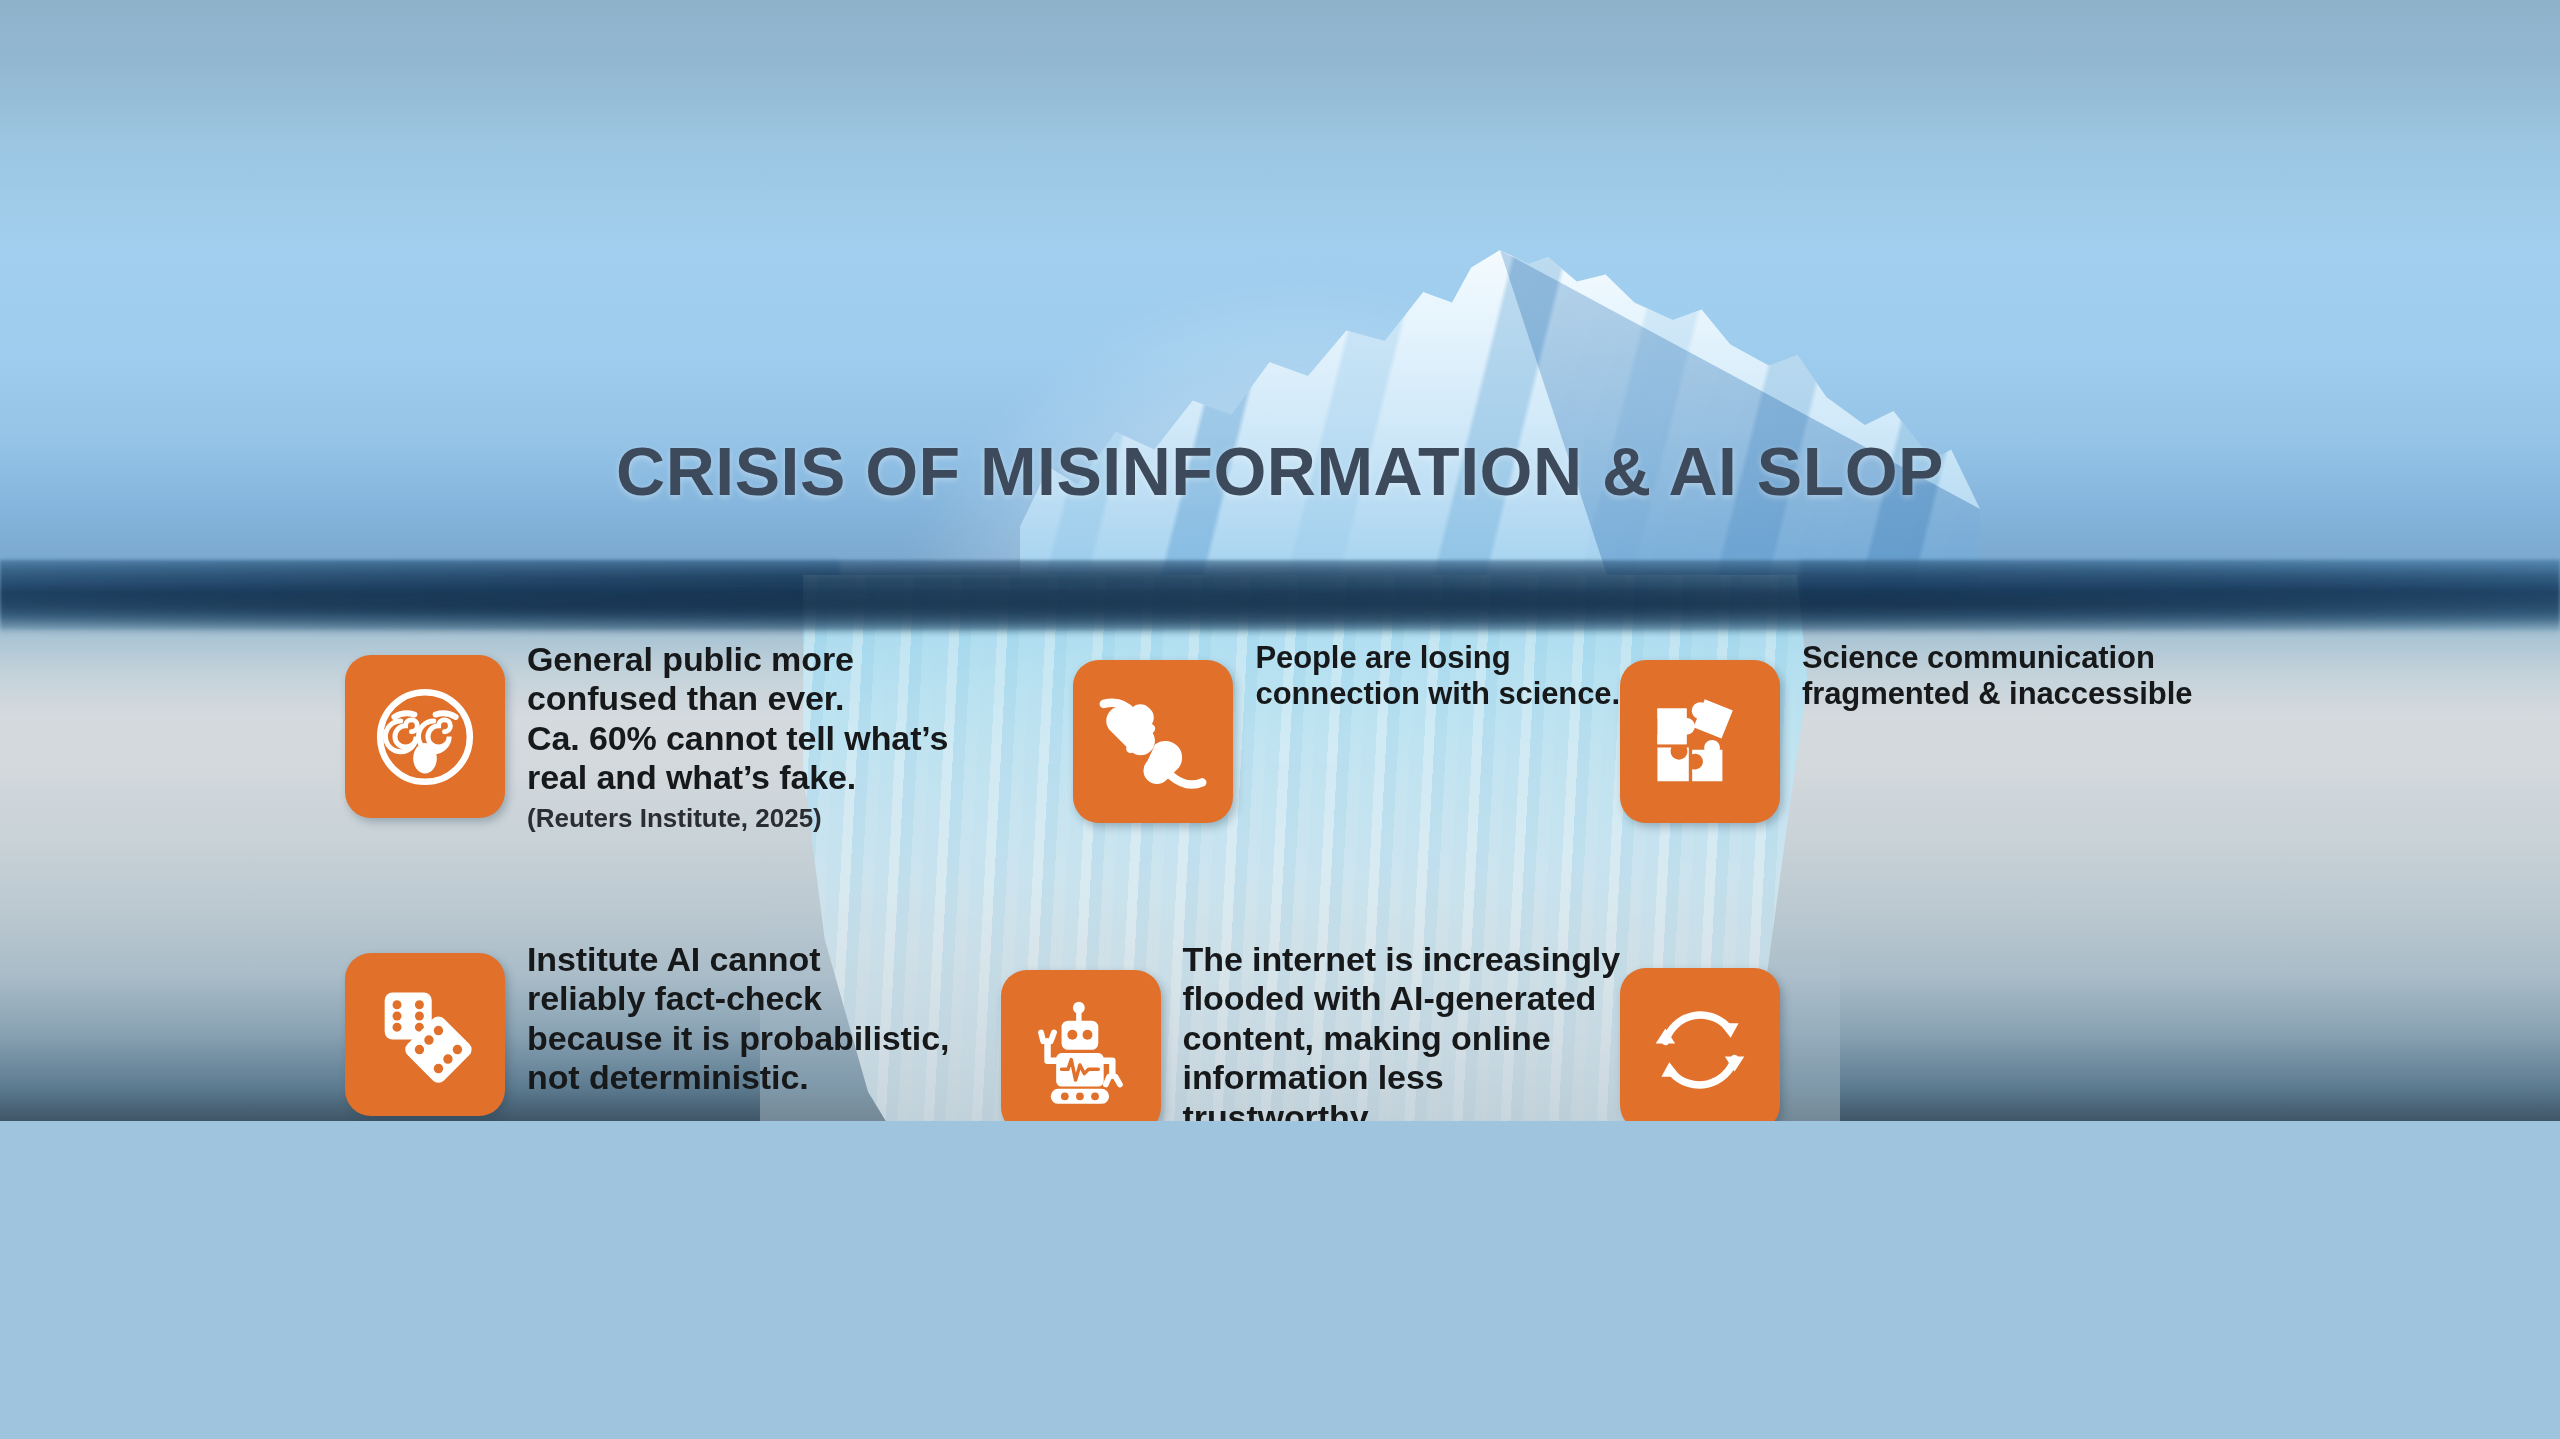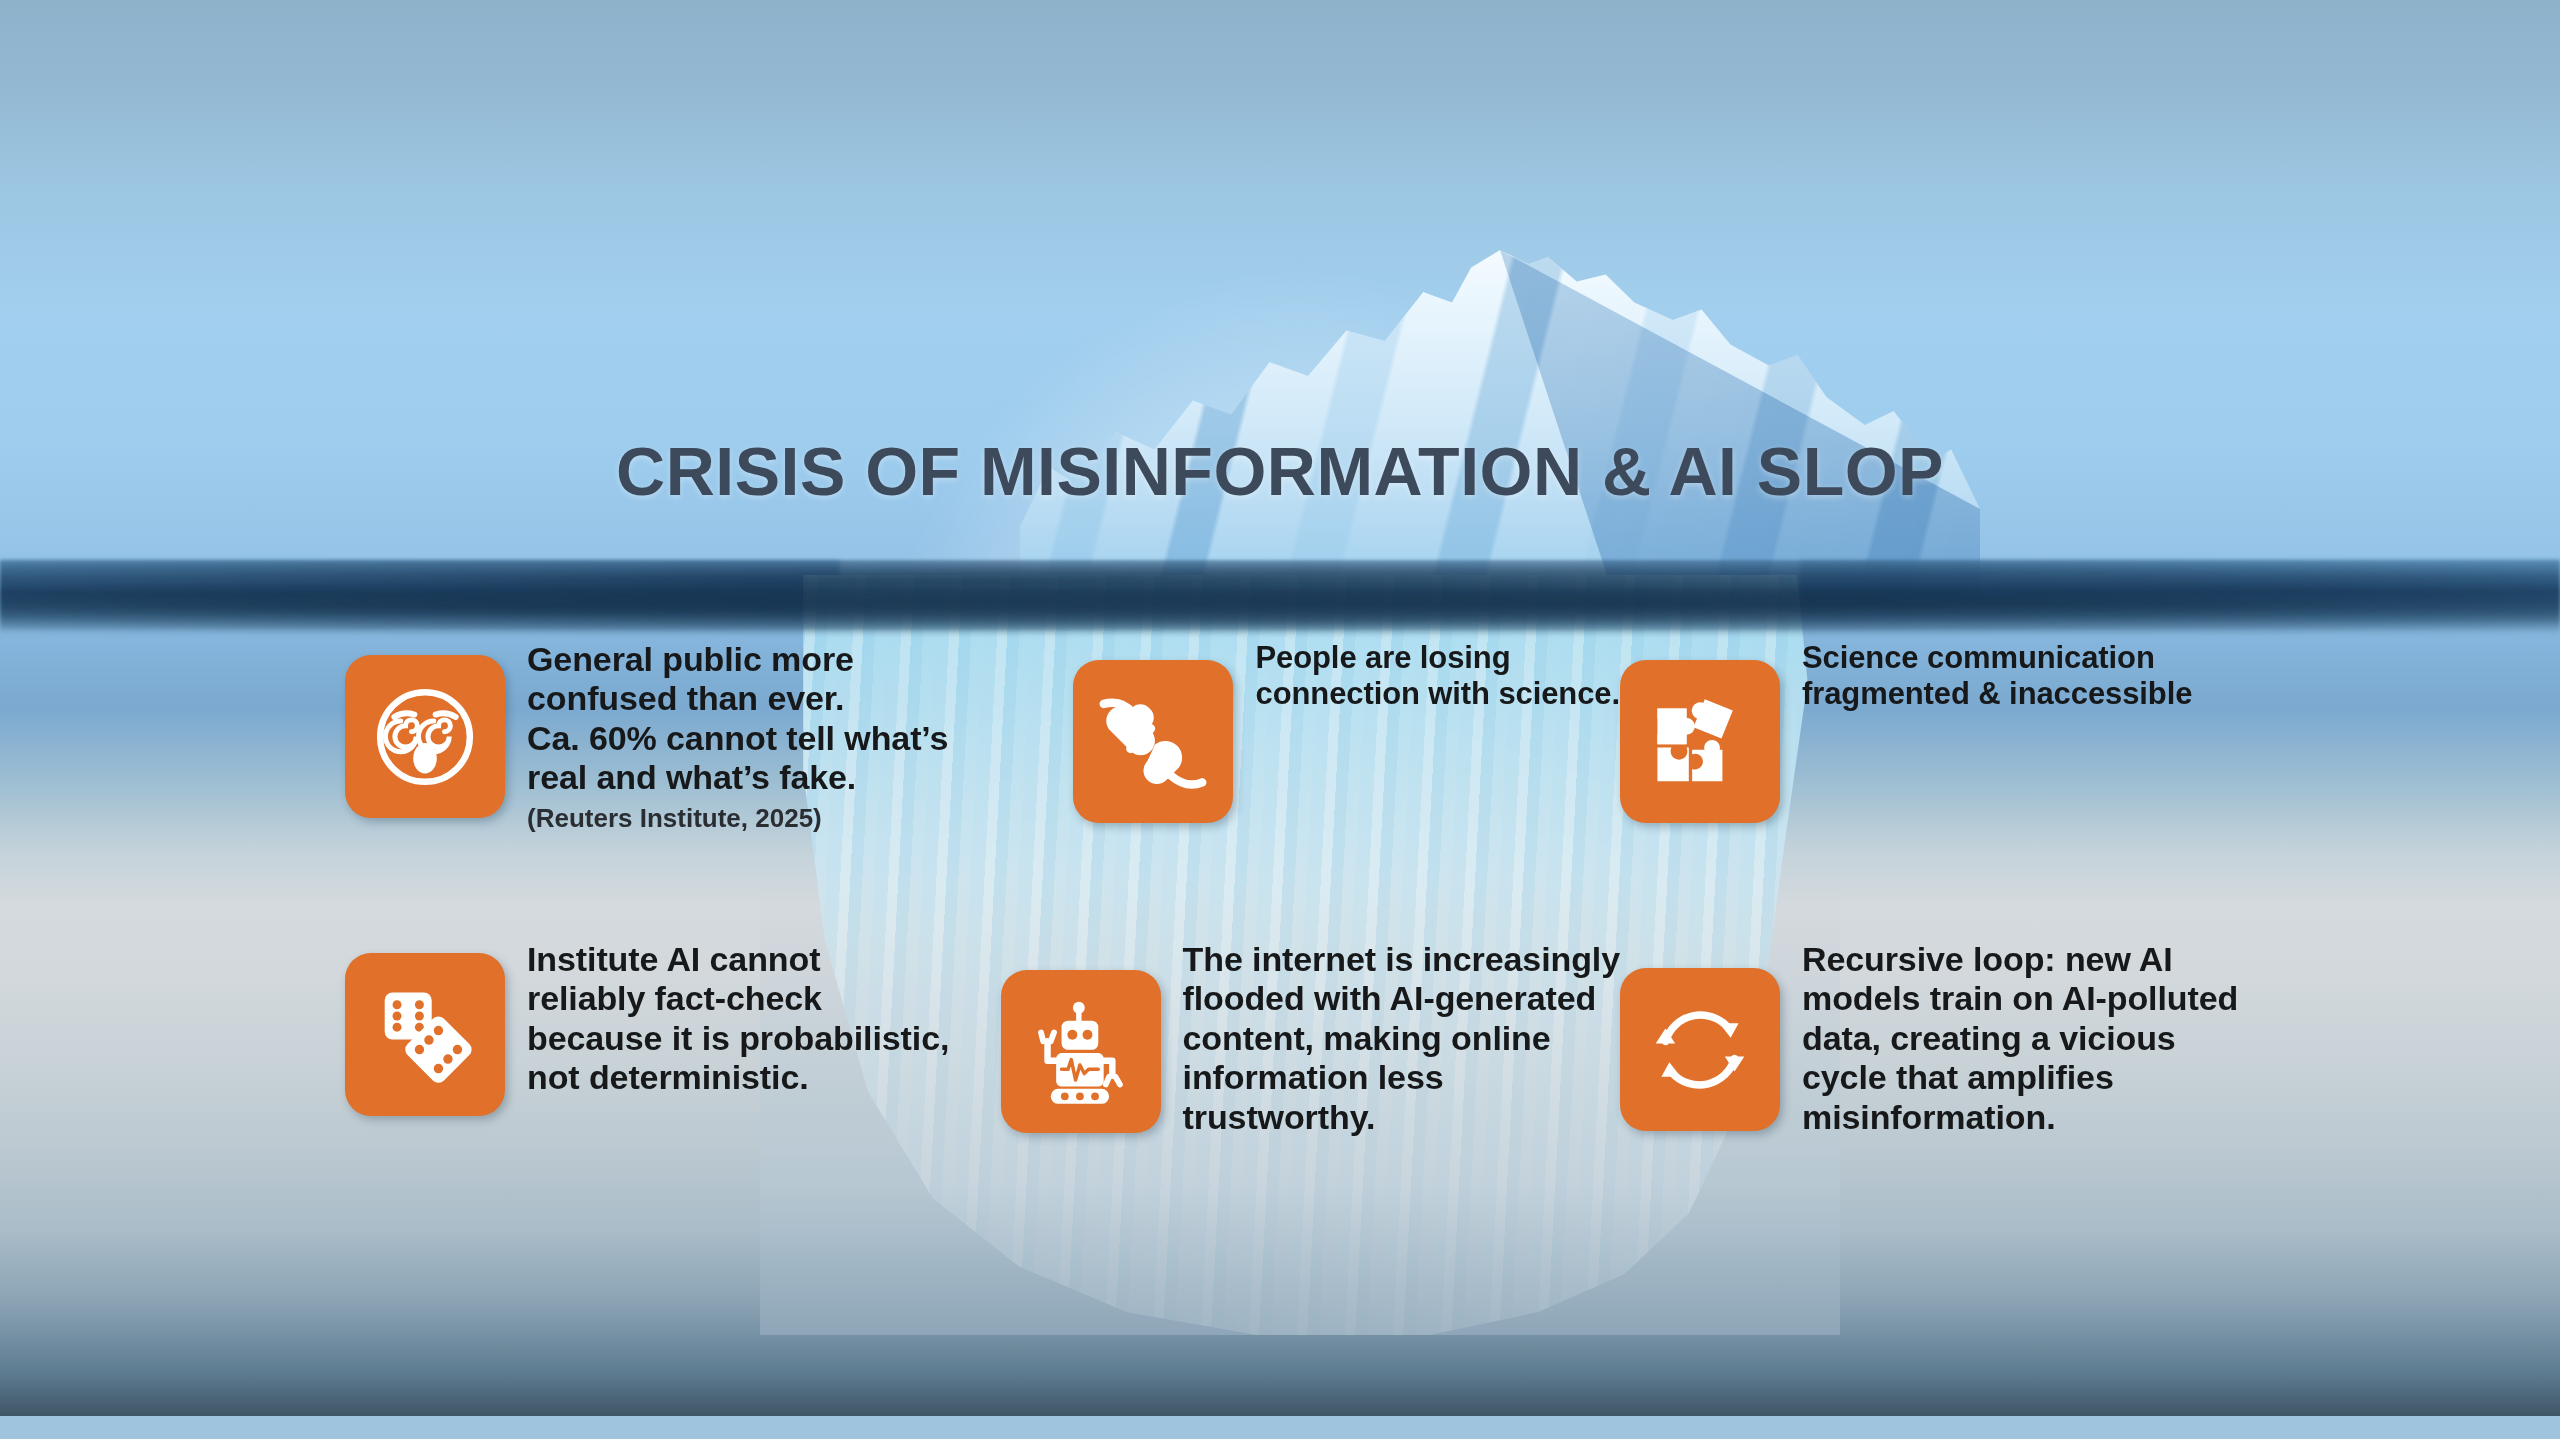--- a/index.html
+++ b/index.html
@@ -6,21 +6,21 @@
   * { margin:0; padding:0; box-sizing:border-box; }
   html,body { width:2560px; height:1439px; overflow:hidden; }
   body {
     font-family:"Liberation Sans", sans-serif;
     background:#9fc4dd;
   }
 
   
   #slide {
     position:relative;
-    width:2560px; height:1416px;
+    width:2560px; height:1121px;
     overflow:hidden;
     padding-left:48px;
   }
 
   
   .bg-sky {
     position:absolute; inset:0;
     background:linear-gradient(to bottom,
       #8fb2cb 0%,
       #93b8d2 6%,
@@ -360,23 +360,16 @@
           <path d="M18 42 A34 34 0 0 1 76 29" fill="none" stroke="#fff" stroke-width="7" stroke-linecap="round"></path>
           <polygon points="79,19 85,33 68,33" fill="#fff" transform="rotate(52 76 29)"></polygon>
 
           <path d="M82 58 A34 34 0 0 1 24 71" fill="none" stroke="#fff" stroke-width="7" stroke-linecap="round"></path>
           <polygon points="21,81 15,67 32,67" fill="#fff" transform="rotate(52 24 71)"></polygon>
 
           <polygon points="18,30 27,44 9,44" fill="#fff"></polygon>
           <polygon points="82,70 91,56 73,56" fill="#fff"></polygon>
         </svg>
       </div>
-      <div class="txt">
-        <div class="headline">Recursive loop: new AI
-models train on AI-polluted
-data, creating a vicious
-cycle that amplifies
-misinformation.</div>
-      </div>
     </div>
 
   </div>
 </div>
 
 </body></html>

